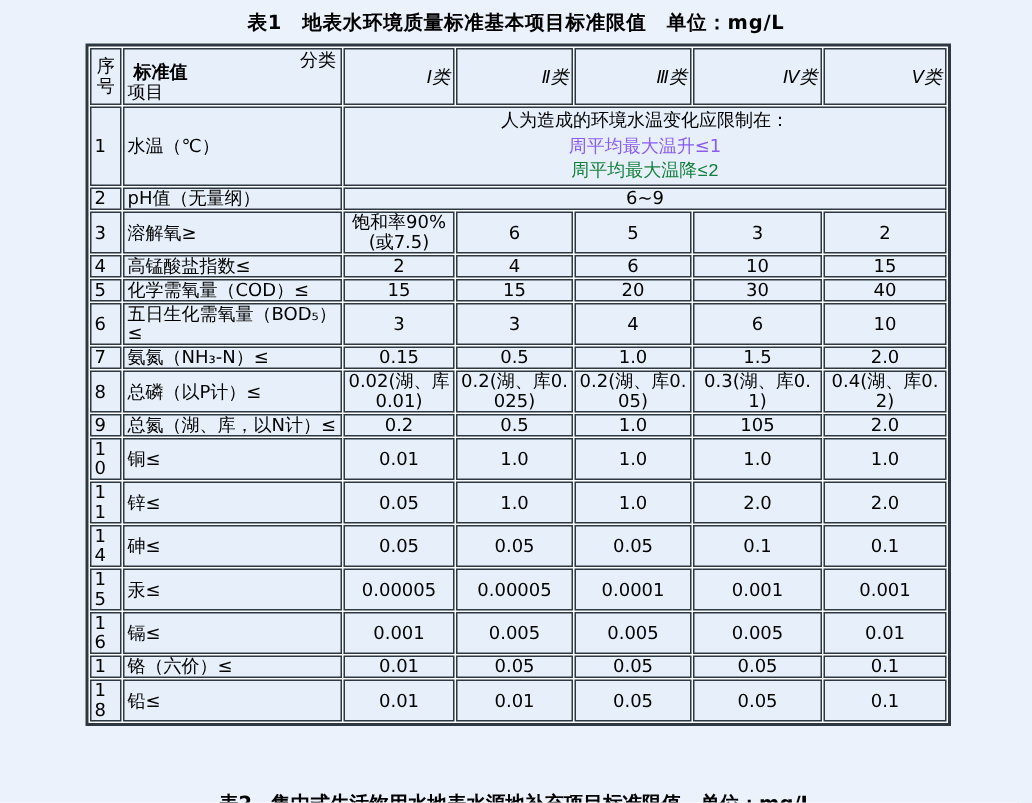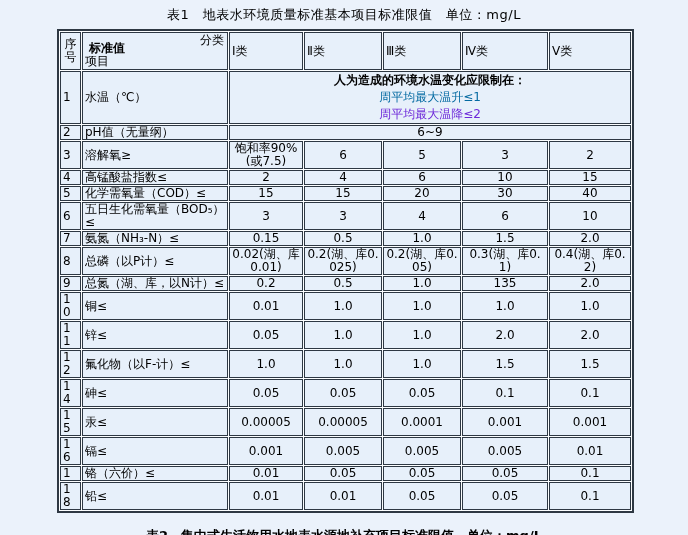--- a/index.html
+++ b/index.html
@@ -8,21 +8,21 @@
     position:relative;
     background:#EBF2FB;
     overflow:hidden;
     font-family:"DejaVu Sans","Liberation Sans",sans-serif;
     color:#000;
   }
   .title {
     padding-top:6px;
     text-align:center;
     font-size:13px;
-    font-weight:normal;
+    font-weight:bold;
     letter-spacing:0.5px;
   }
   table.std {
     margin:5px 0 0 57px;
     width:577px;
     table-layout:fixed;
     border-collapse:separate;
     border-spacing:1px;
     background:#FCFEFF;           
     border:2px solid #2E3843;
@@ -35,21 +35,21 @@
     font-weight:normal;
     padding:0 2px;
     vertical-align:middle;
     overflow:hidden;
     word-break:break-all;
   }
   th.corner { position:relative; height:38px; }
   .corner .c-cat  { position:absolute; top:1px;  right:3px;margin-left:40px; }
   .corner .c-std  { position:absolute; left:6px; bottom:14px;font-weight:bold; }
   .corner .c-item { position:absolute; left:2px; bottom:1px; }
-  th.cls { text-align:left; }
+  th.cls { text-align:right;font-style:italic; }
   td.no   { text-align:left; vertical-align:middle; }
   td.item { text-align:left;margin-left:44px; }
   td.val  { text-align:center; }
   td.spanc { text-align:center; }
   td.spanc .ln { line-height:17px; text-align:center; }
   tr.tall td { height:51px; }
   tr.twolines td { height:27px; }
   .footer-partial {
     position:absolute;
     top:527px;
@@ -89,23 +89,23 @@
       <th class="cls">Ⅲ类</th>
       <th class="cls">Ⅳ类</th>
       <th class="cls">Ⅴ类</th>
     </tr>
   </thead>
   <tbody id="rows-body">
       <tr class="tall">
         <td class="no">1</td>
         <td class="item">水温（℃）</td>
         <td class="spanc" colspan="5">
-          <div class="ln" style="color: rgb(0, 0, 0); font-weight: bold;">人为造成的环境水温变化应限制在：</div>
-          <div class="ln" style="color: #0369a1;">周平均最大温升≤1</div>
-          <div class="ln" style="color: #6d28d9;">周平均最大温降≤2</div>
+          <div class="ln" style="color: rgb(0, 0, 0);">人为造成的环境水温变化应限制在：</div>
+          <div class="ln" style="color: #8b5cf6;">周平均最大温升≤1</div>
+          <div class="ln" style="color: #15803d; font-family: Liberation Mono, monospace;">周平均最大温降≤2</div>
         </td>
       </tr>
       <tr>
         <td class="no">2</td>
         <td class="item">pH值（无量纲）</td>
         <td class="spanc" colspan="5">6~9</td>
       </tr>
       <tr class="twolines">
         <td class="no">3</td>
         <td class="item">溶解氧≥</td>
@@ -159,49 +159,40 @@
         <td class="val">0.2(湖、库0.05)</td>
         <td class="val">0.3(湖、库0.1)</td>
         <td class="val">0.4(湖、库0.2)</td>
       </tr>
       <tr>
         <td class="no">9</td>
         <td class="item">总氮（湖、库，以N计）≤</td>
         <td class="val">0.2</td>
         <td class="val">0.5</td>
         <td class="val">1.0</td>
-        <td class="val">135</td>
+        <td class="val">105</td>
         <td class="val">2.0</td>
       </tr>
       <tr>
         <td class="no">10</td>
         <td class="item">铜≤</td>
         <td class="val">0.01</td>
         <td class="val">1.0</td>
         <td class="val">1.0</td>
         <td class="val">1.0</td>
         <td class="val">1.0</td>
       </tr>
       <tr>
         <td class="no">11</td>
         <td class="item">锌≤</td>
         <td class="val">0.05</td>
         <td class="val">1.0</td>
         <td class="val">1.0</td>
         <td class="val">2.0</td>
         <td class="val">2.0</td>
-      </tr>
-      <tr>
-        <td class="no">12</td>
-        <td class="item">氟化物（以F-计）≤</td>
-        <td class="val">1.0</td>
-        <td class="val">1.0</td>
-        <td class="val">1.0</td>
-        <td class="val">1.5</td>
-        <td class="val">1.5</td>
       </tr>
       <tr>
         <td class="no">14</td>
         <td class="item">砷≤</td>
         <td class="val">0.05</td>
         <td class="val">0.05</td>
         <td class="val">0.05</td>
         <td class="val">0.1</td>
         <td class="val">0.1</td>
       </tr>

